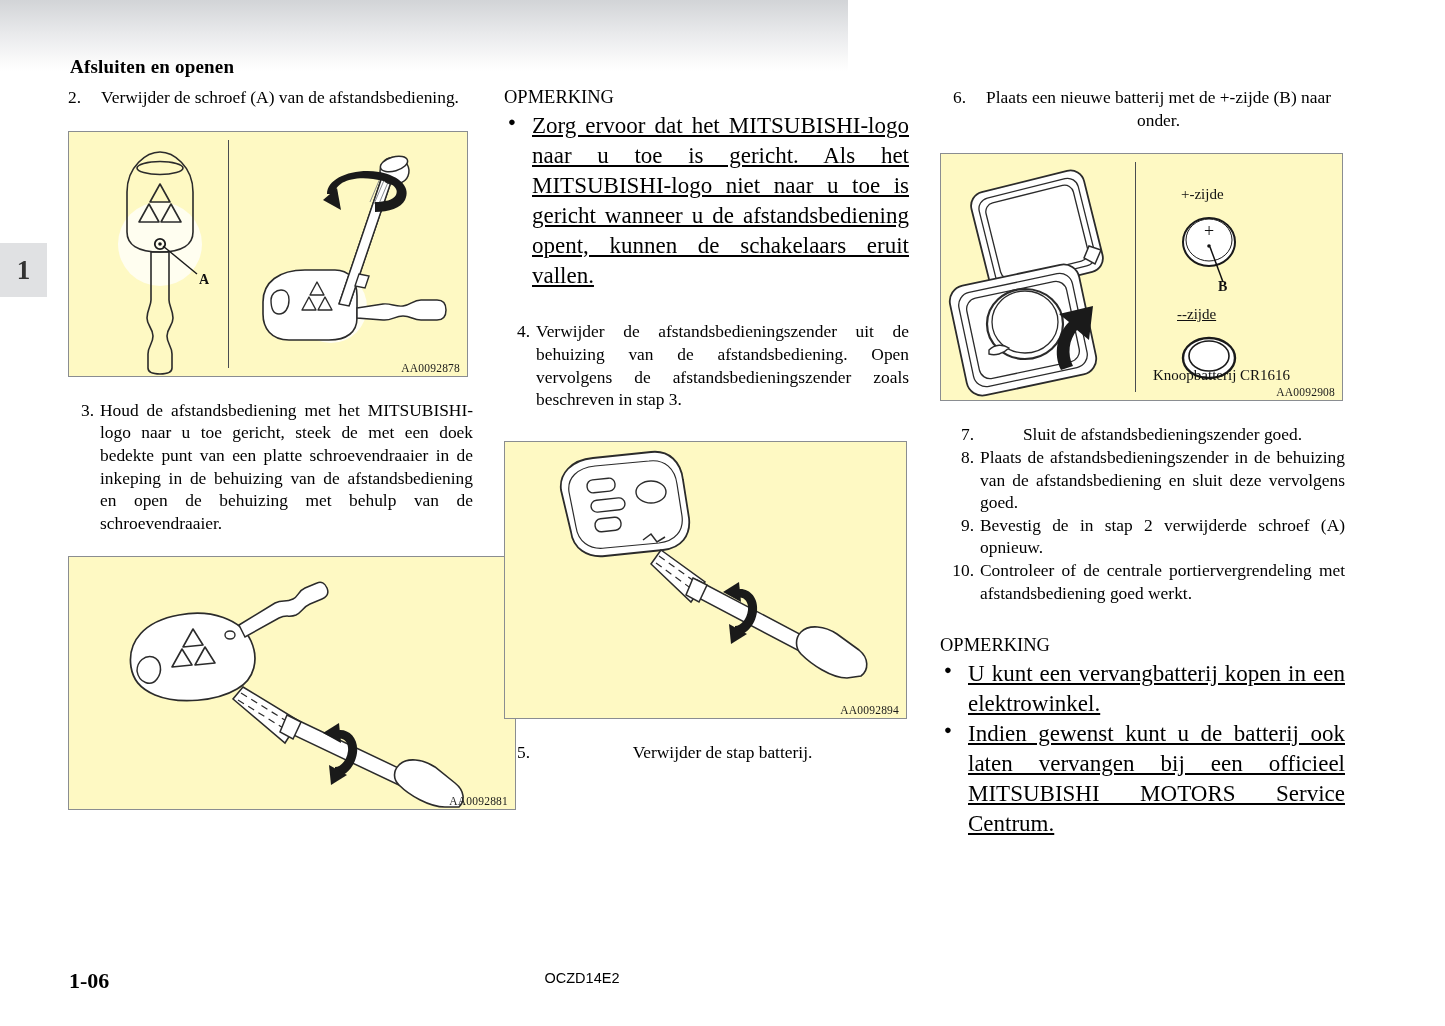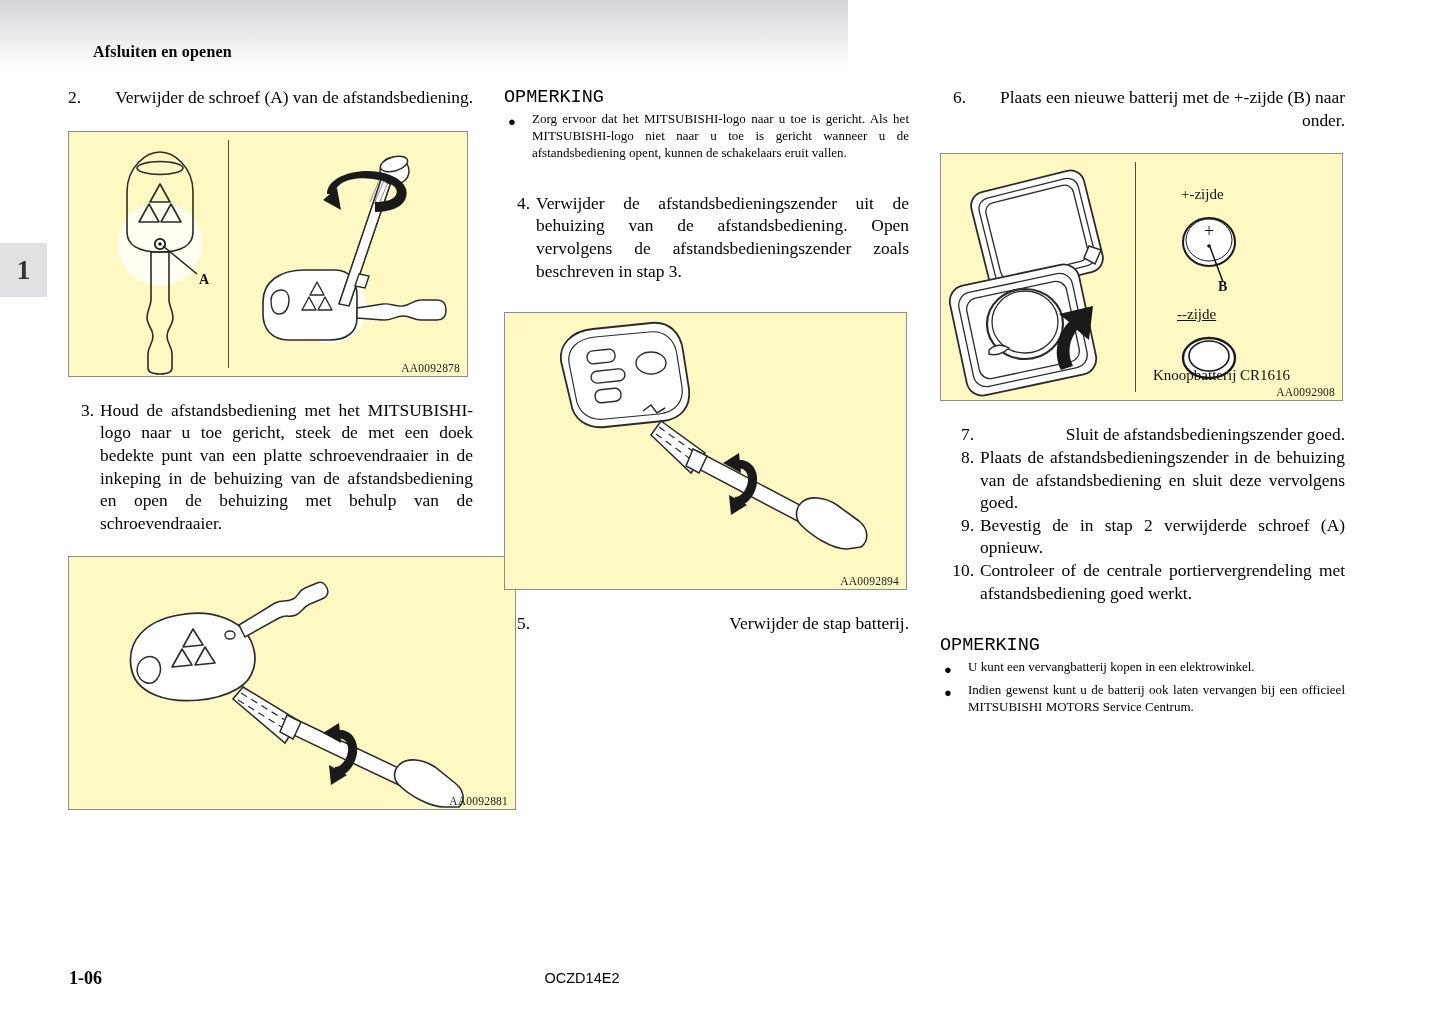--- a/index.html
+++ b/index.html
@@ -18,47 +18,45 @@
   }
   
   .header-band {
     position: absolute;
     left: 0; top: 0;
     width: 848px; height: 72px;
     background: linear-gradient(to bottom, #d2d4d7 0%, #e8e9eb 45%, #fafafa 85%, #ffffff 100%);
   }
   .header-title {
     position: absolute;
-    left: 70px; top: 43px;
-    font-size: 16px;
+    left: 70px; top: 56px;
+    font-size: 19px;
     font-weight: bold;
     letter-spacing: .2px;
     font-family: "Liberation Serif", "DejaVu Serif", serif;
-    margin-left: 23px;
   }
   
   .chapter-tab {
     position: absolute;
     left: 0px; top: 243px;
     width: 47px; height: 54px;
     background: #e0e1e3;
     display: flex; align-items: center; justify-content: center;
     font-size: 27px; font-weight: bold;
     color: #333;
   }
   
   .col { position: absolute; top: 86px; width: 405px; }
   .col-left { left: 68px; }
   .col-mid  { left: 504px; }
   .col-right{ left: 940px; }
   .note-head {
     font-size: 18.5px;
     line-height: 1.25;
     margin-bottom: 2px;
-    font-family: Liberation Mono, monospace;
   }
   
   .item {
     display: flex;
     margin-bottom: 0px;
   }
   .item .num {
     flex: 0 0 auto;
     text-align: right;
     padding-right: 6px;
@@ -67,39 +65,40 @@
   }
   .num-w26 { width: 26px; }
   .num-w34 { width: 34px; }
   .item .body {
     flex: 1 1 auto;
     font-size: 17.4px;
     line-height: 1.30;
     text-align: justify;
     text-justify: inter-word;
   }
-  .item .body.nojust { text-align: right; }
+  .item .body.nojust { text-align: center; }
   
   .bullet-row {
     display: flex;
     margin-bottom: 0px;
   }
   .bullet-row .dot {
     flex: 0 0 auto;
     width: 24px;
     padding-left: 4px;
     font-size: 13px;
     line-height: 1.72;
   }
   .bullet-row .body {
     flex: 1 1 auto;
-    font-size: 13px;
+    font-size: 23px;
     line-height: 1.30;
     text-align: justify;
     text-justify: inter-word;
+    text-decoration: underline;
   }
   
   .fig {
     position: relative;
     background: #fef9c3;
     border: 1px solid #8a8d91;
     box-sizing: border-box;
   }
   .fig .code {
     position: absolute;
@@ -122,21 +121,21 @@
     font-family: "Liberation Serif","DejaVu Serif", serif;
     color: #111;
     white-space: nowrap;
   }
   .fig-label.bold { font-weight: bold; font-size: 14px; }
 
   
   .footer-page {
     position: absolute;
     left: 69px; top: 968px;
-    font-size: 18px; font-weight: bold;
+    font-size: 22px; font-weight: bold;
     font-family: "Liberation Serif","DejaVu Serif", serif;
   }
   .footer-code {
     position: absolute;
     left: 0; top: 970px; width: 1164px;
     text-align: center;
     font-size: 14.5px;
     font-family: "Liberation Sans","DejaVu Sans", sans-serif;
   }
   .spacer-md { height: 22px; }

